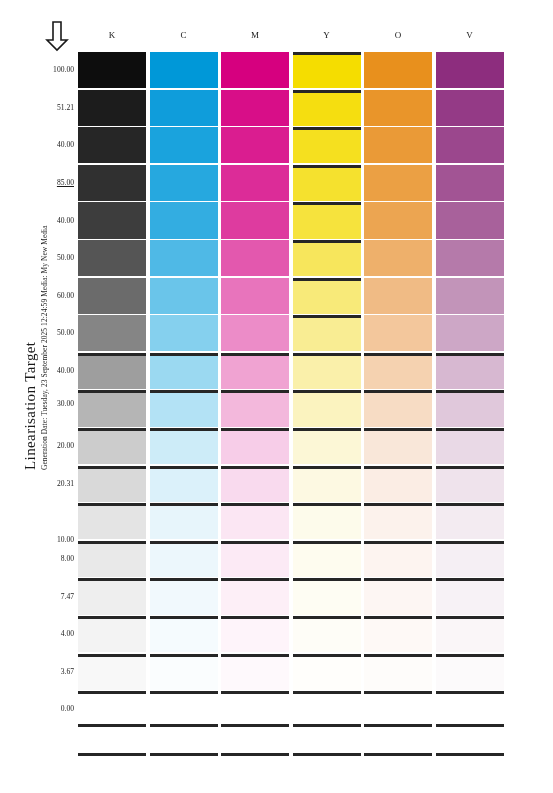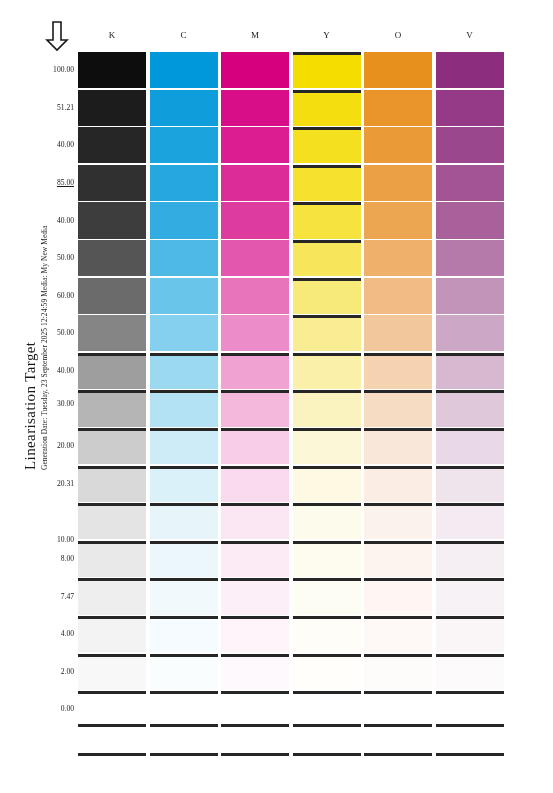--- a/index.html
+++ b/index.html
@@ -171,21 +171,21 @@
       <div class="tick-label" style="top: 290.7px;">60.00</div>
       <div class="tick-label" style="top: 328.3px;">50.00</div>
       <div class="tick-label" style="top: 365.9px;">40.00</div>
       <div class="tick-label" style="top: 399px;">30.00</div>
       <div class="tick-label" style="top: 441.1px;">20.00</div>
       <div class="tick-label" style="top: 478.7px;">20.31</div>
       <div class="tick-label" style="top: 515px; margin-top: 20px;">10.00</div>
       <div class="tick-label" style="top: 553.9px;">8.00</div>
       <div class="tick-label" style="top: 591.5px;">7.47</div>
       <div class="tick-label" style="top: 629.1px;">4.00</div>
-      <div class="tick-label" style="top: 666.7px;">2.00</div>
+      <div class="tick-label" style="top: 666.7px;">3.67</div>
       <div class="tick-label" style="top: 704.3px;">0.00</div>
     </div>
 
   <div id="grid">
       <div class="patch-row" style="top: 0px; height: 36.2px;">
         <div class="patch" style="left: 0px;">
           <div class="swatch" style="background: rgb(13, 13, 13);"></div>
         </div>
         <div class="patch" style="left: 71.5px;">
           <div class="swatch" style="background: rgb(0, 152, 216);"></div>

